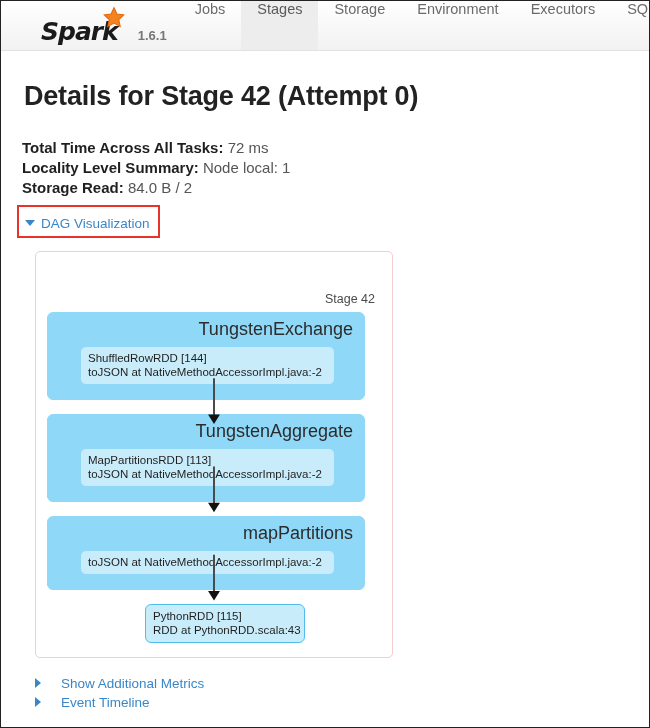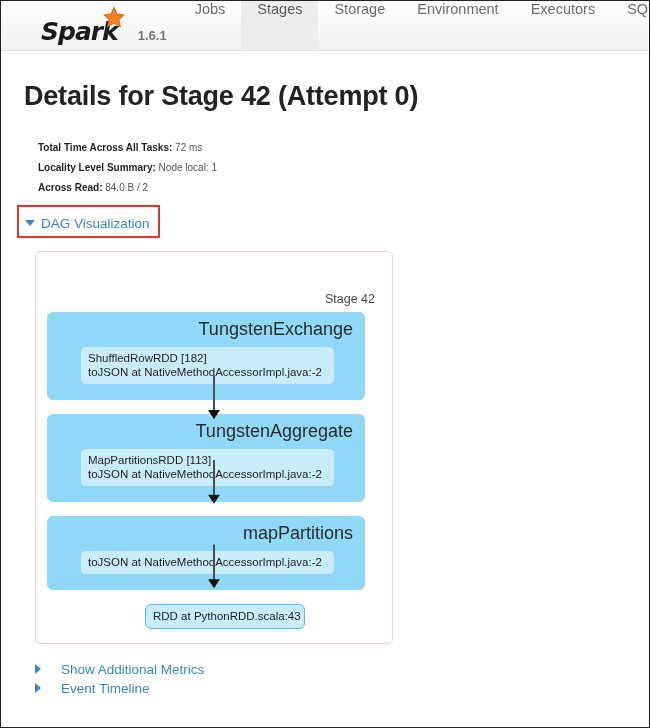--- a/index.html
+++ b/index.html
@@ -101,22 +101,22 @@
   }
   h1.page-title {
     font-family: "Liberation Sans", sans-serif;
     font-size: 27px;
     font-weight: bold;
     color: #222222;
     margin: 30px 0 26px 3px;
     letter-spacing: -0.2px;
   }
   .summary {
-    margin-left: 17px;
-    font-size: 10px;
+    margin-left: 1px;
+    font-size: 15px;
     line-height: 20px;
     color: #4c4c4c;
   }
   .summary .k {
     font-weight: bold;
     color: #1f1f1f;
   }
   .summary .v {
     color: #555555;
   }
@@ -295,21 +295,21 @@
     <div class="summary">
       <div>
         <span class="k">Total Time Across All Tasks:</span>
         <span class="v">72 ms</span>
       </div>
       <div>
         <span class="k">Locality Level Summary:</span>
         <span class="v">Node local: 1</span>
       </div>
       <div>
-        <span class="k">Across Read:</span>
+        <span class="k">Storage Read:</span>
         <span class="v">84.0 B / 2</span>
       </div>
     </div>
 
     <div class="dag-toggle-wrap">
       <div class="annot-box"></div>
       <a class="toggle-link">
         <span class="caret-down"></span>
         <span>DAG Visualization</span>
       </a>
@@ -326,21 +326,21 @@
           <polygon points="162,130 174,130 168,142" fill="#111111"></polygon>
           <line x1="168" y1="196" x2="168" y2="243" stroke="#4a4a4a" stroke-width="2"></line>
           <polygon points="162,242 174,242 168,254" fill="#111111"></polygon>
           <line x1="168" y1="308" x2="168" y2="355" stroke="#4a4a4a" stroke-width="2"></line>
           <polygon points="162,354 174,354 168,366" fill="#111111"></polygon>
         </svg>
 
         <div class="dag-node">
           <div class="dag-node-title">TungstenExchange</div>
           <div class="rdd-box">
-            <div class="rdd-line">ShuffledRowRDD [182]</div>
+            <div class="rdd-line">ShuffledRowRDD [144]</div>
             <div class="rdd-line">toJSON at NativeMethodAccessorImpl.java:-2</div>
           </div>
         </div>
 
         <div class="dag-node">
           <div class="dag-node-title">TungstenAggregate</div>
           <div class="rdd-box">
             <div class="rdd-line">MapPartitionsRDD [113]</div>
             <div class="rdd-line">toJSON at NativeMethodAccessorImpl.java:-2</div>
           </div>
@@ -348,20 +348,21 @@
 
         <div class="dag-node">
           <div class="dag-node-title">mapPartitions</div>
           <div class="rdd-box">
             <div class="rdd-line">toJSON at NativeMethodAccessorImpl.java:-2</div>
           </div>
         </div>
 
         <div class="leaf-row">
           <div class="rdd-box leaf">
+            <div class="rdd-line">PythonRDD [115]</div>
             <div class="rdd-line">RDD at PythonRDD.scala:43</div>
           </div>
         </div>
 
       </div>
     </div>
 
     
     <div class="bottom-links">
       <a class="toggle-link">

